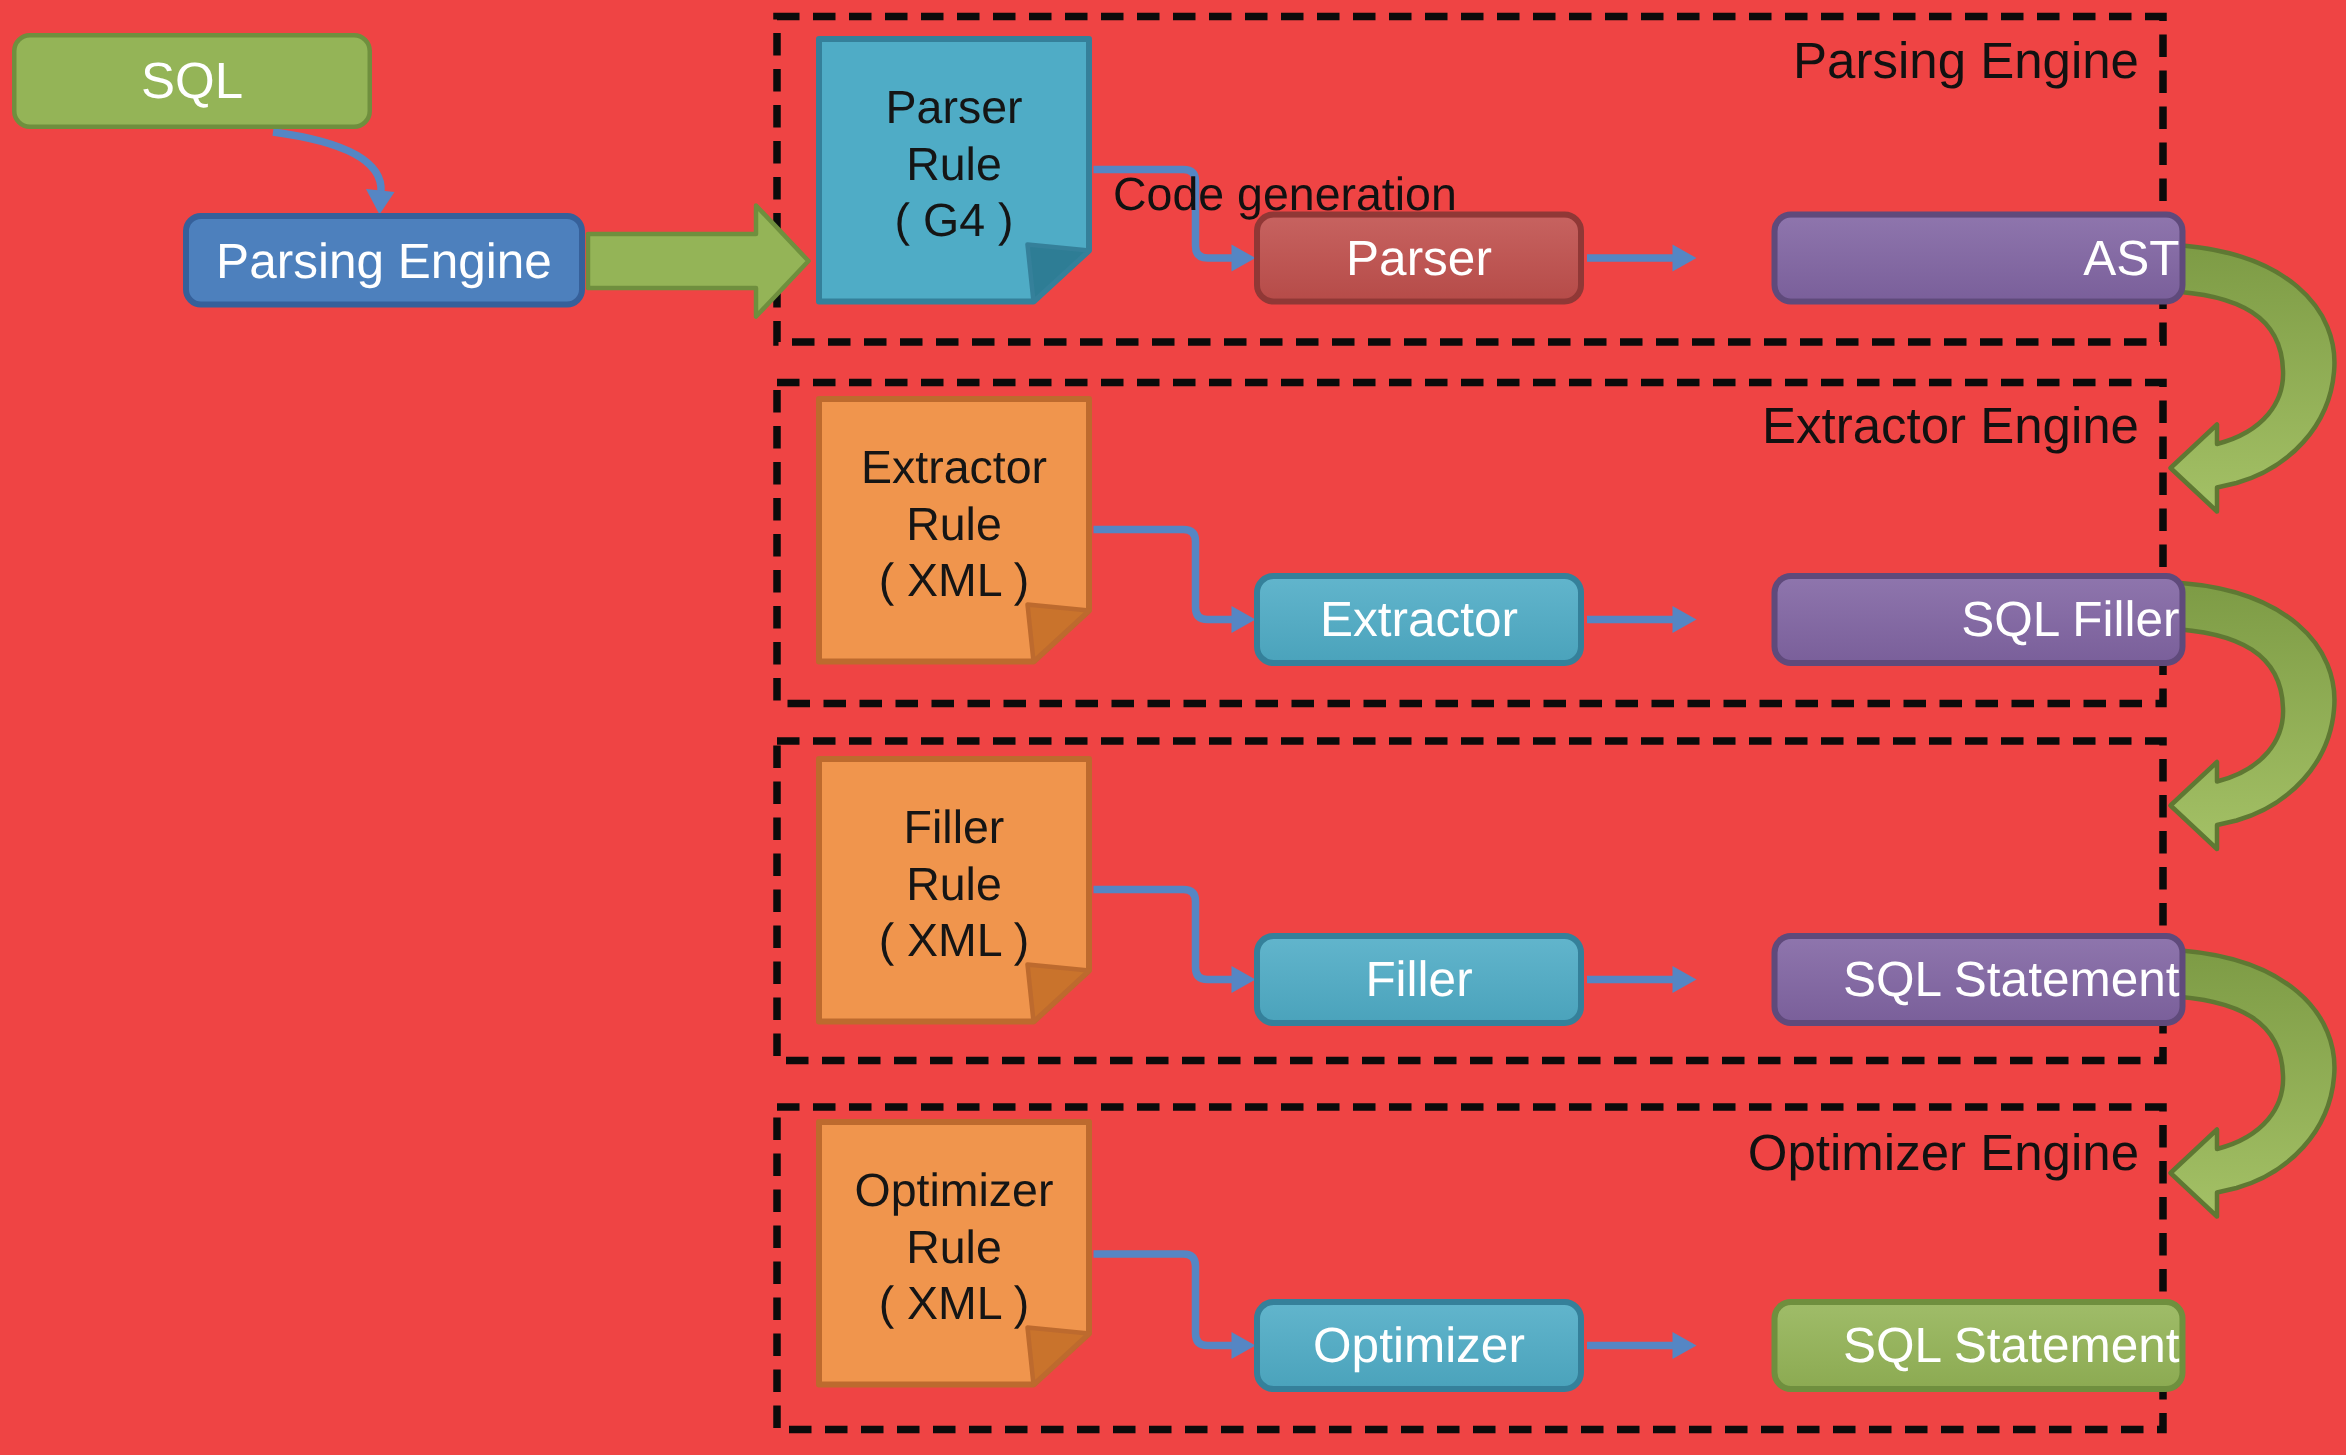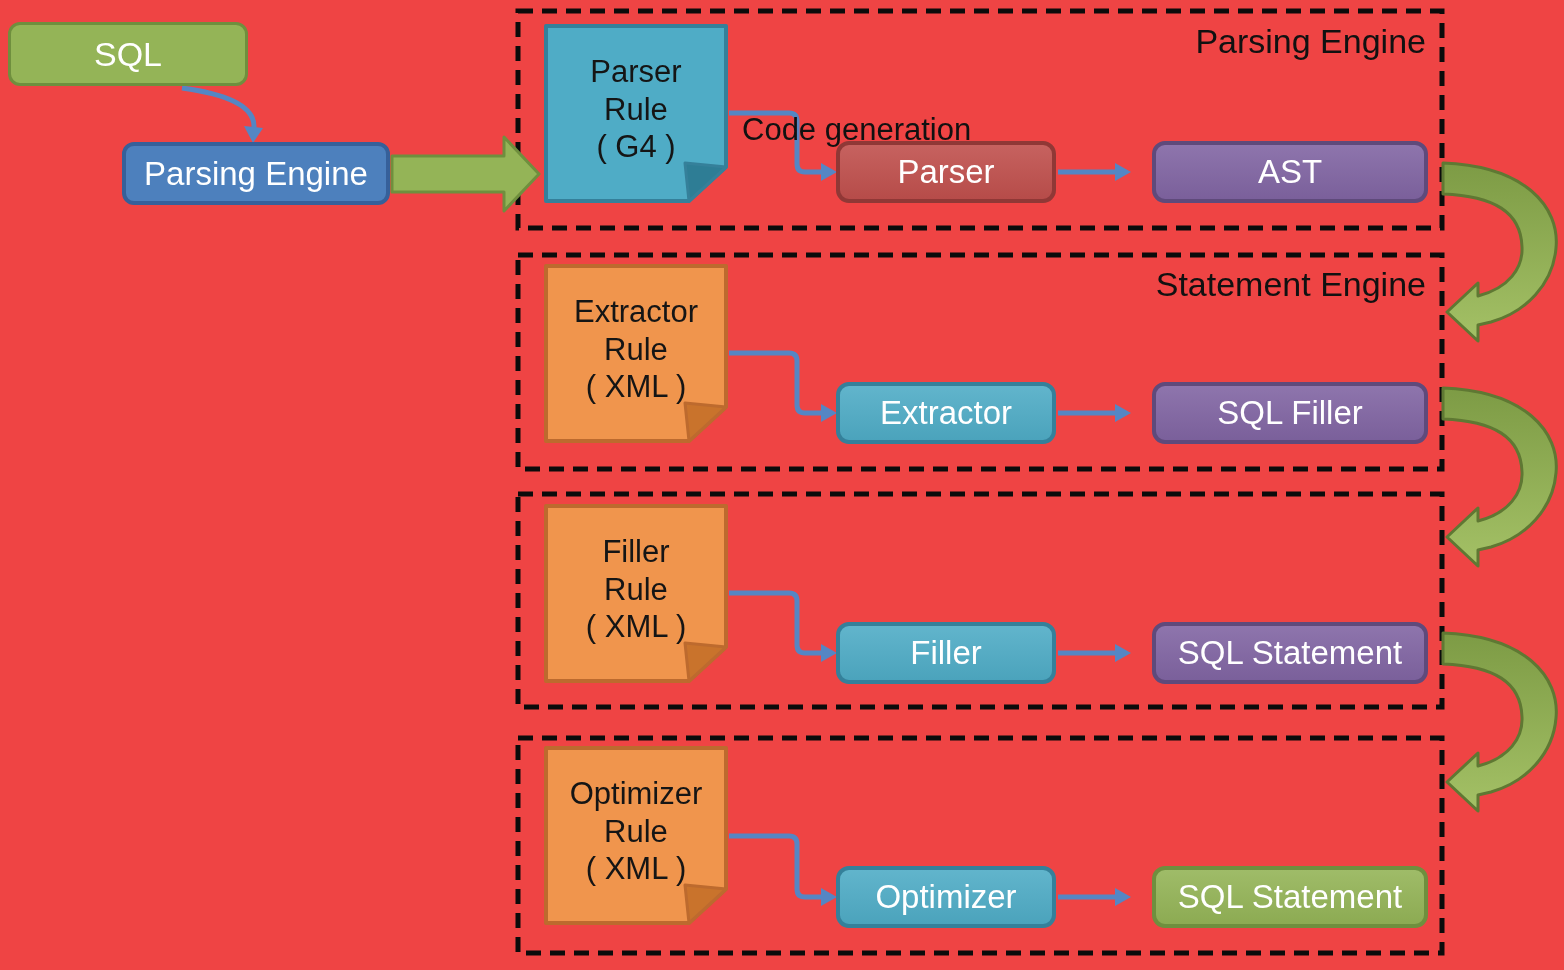--- a/index.html
+++ b/index.html
@@ -39,21 +39,21 @@
     background-color: #4D80BD; border: 4px solid #36609A;
     border-radius: 12px; font-size: 33px;
   }
   .proc-box { width: 220px; height: 62px; font-size: 33px; }
   .proc-red  { background-color: #C0504D; border-color: #903836; }
   .proc-teal { background-color: #4FACC6; border-color: #35809A; }
   .out-box { width: 276px; height: 62px; font-size: 33px; }
   .out-purple { background-color: #8165A3; border-color: #5F4A7B; }
   .out-green  { background-color: #94B457; border-color: #6F8F3E; }
   .row1 { top: 141px; } .row2 { top: 382px; } .row3 { top: 622px; } .row4 { top: 866px; }
-  .proc-x { left: 836px; } .out-x { left: 1152px; }
+  .proc-x { left: 836px; } .out-x { left: 1181px; justify-content: flex-end; }
   .note {
     position: absolute;
     width: 186px; height: 181px;
     display: flex; align-items: center; justify-content: center;
     text-align: center; color: #151515;
     font-size: 31px; line-height: 1.22;
   }
   .note svg { position: absolute; left: 0; top: 0; }
   .note .lines { position: relative; z-index: 1; display: flex; flex-direction: column; padding-bottom: 8px; }
   .note-x { left: 543px; }
@@ -139,21 +139,22 @@
   </svg>
 
   <div class="shape sql-box">
     <span>SQL</span>
   </div>
   <div class="shape pe-box">
     <span>Parsing Engine</span>
   </div>
 
   <div class="engine-title t1">Parsing Engine</div>
-  <div class="engine-title t2">Statement Engine</div>
+  <div class="engine-title t2">Extractor Engine</div>
+  <div class="engine-title t4">Optimizer Engine</div>
 
   <div class="codegen">Code generation</div>
 
   <div class="note note-x n1">
     <svg width="186" height="181" viewBox="0 0 186 181">
       <path class="note-body-teal" stroke-width="4" stroke-linejoin="round" d="M3,3 L183,3 L183,144 L146,178 L3,178 Z"></path>
       <path class="note-fold-teal" stroke-width="3" stroke-linejoin="round" d="M183,144 L146,178 L142,140 Z"></path>
     </svg>
     <span class="lines">
       <span>Parser</span>

